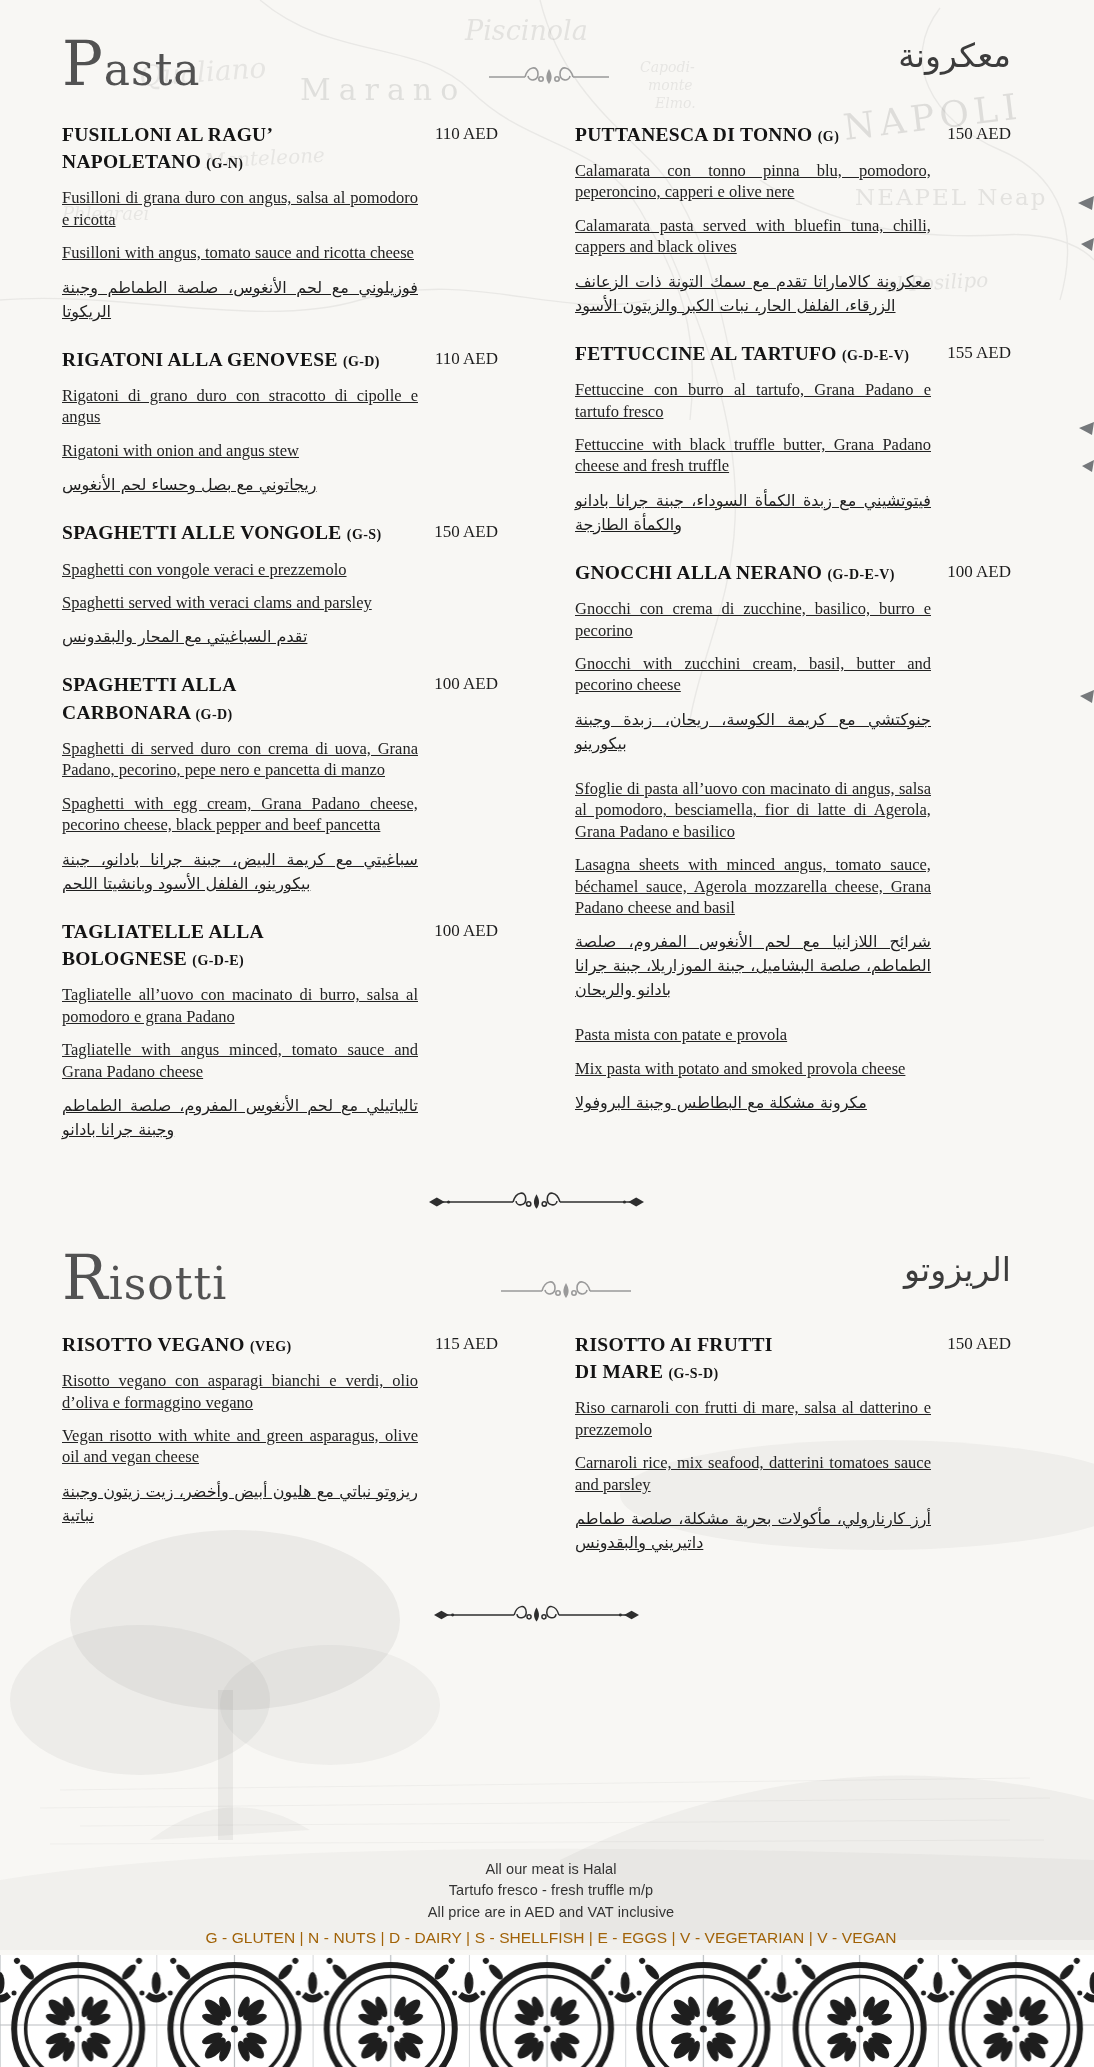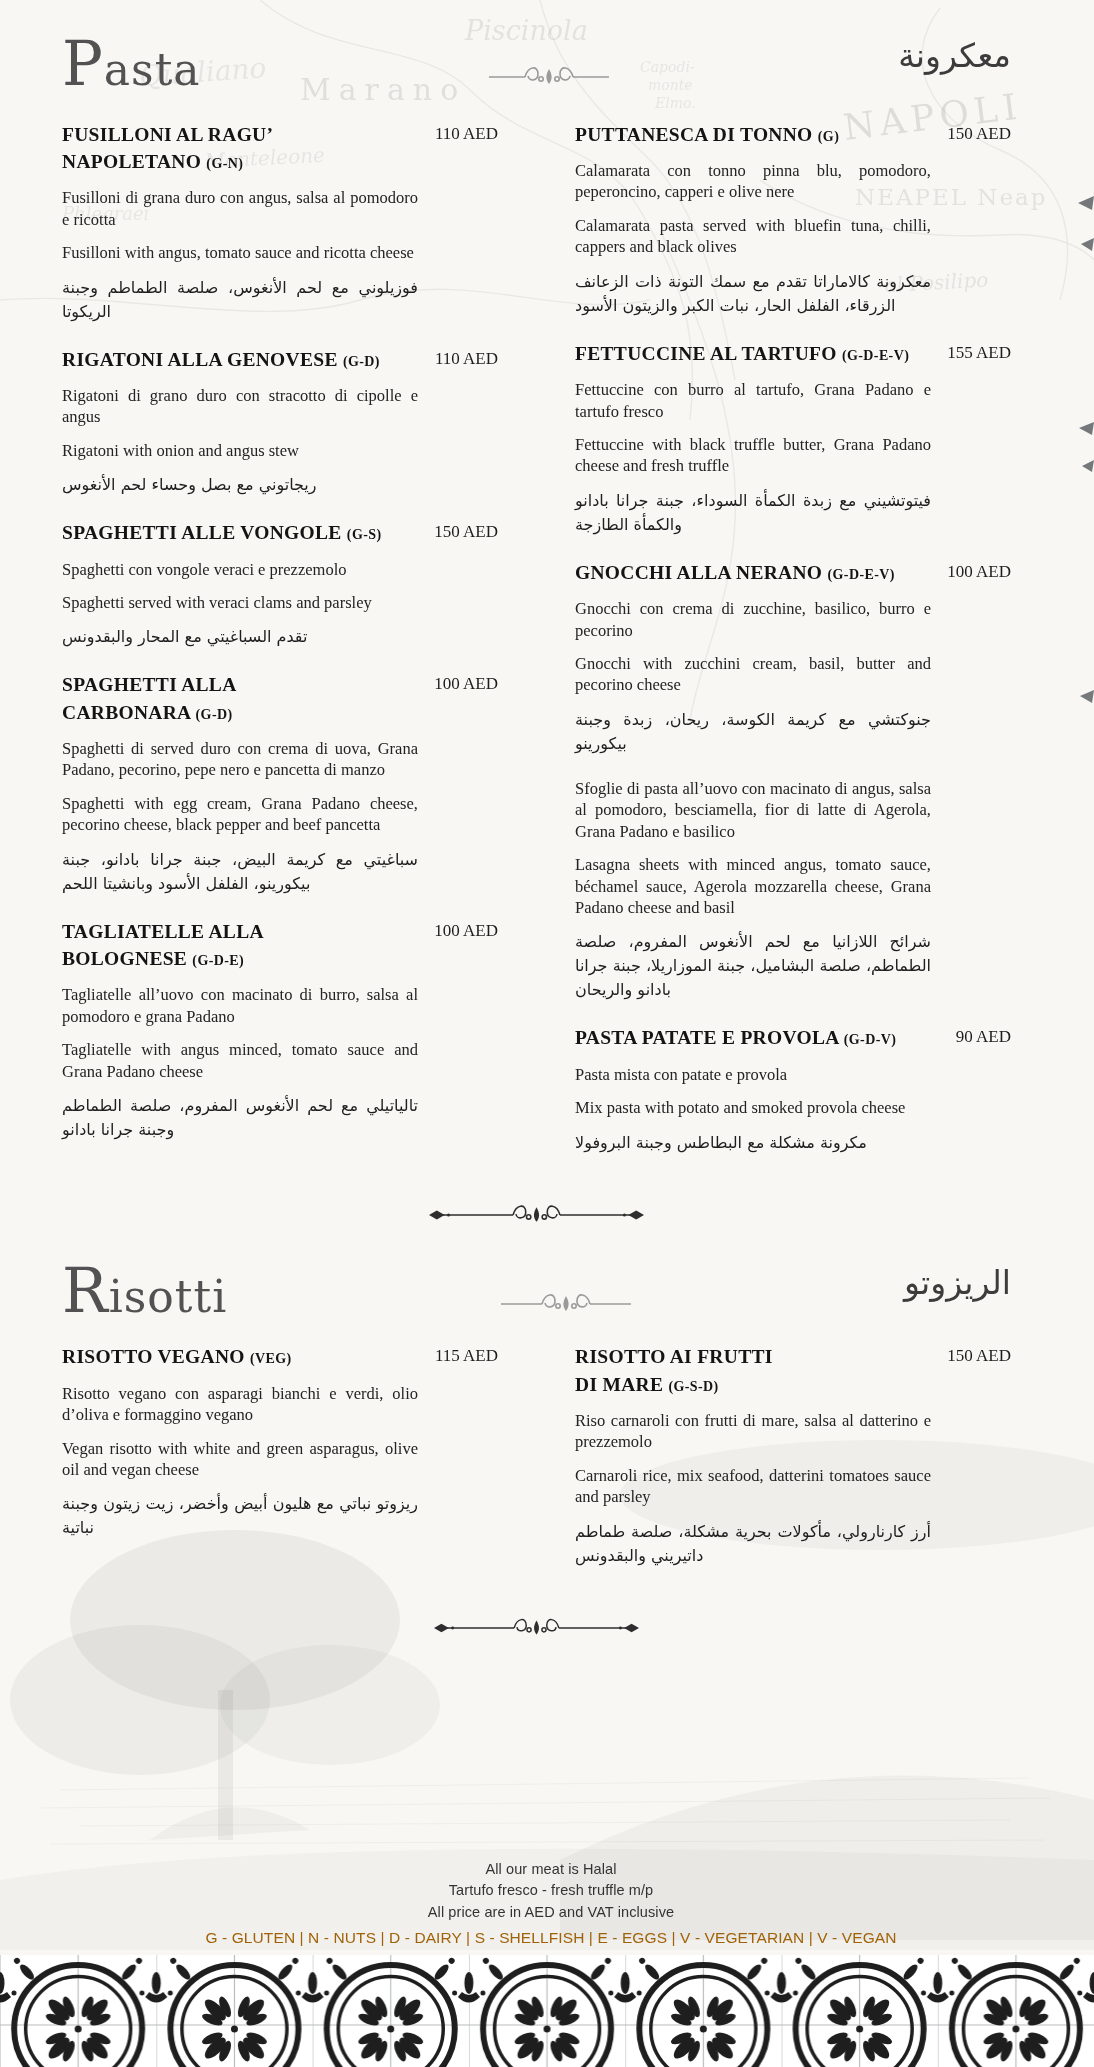--- a/index.html
+++ b/index.html
@@ -30,21 +30,21 @@
 
   
   .cols { display:flex; gap:77px; margin-top:26px; }
   .col { width:449px; }
   .menu-item { margin-bottom:22px; }
   .item-head { display:flex; justify-content:space-between; align-items:flex-start; margin-bottom:9px; }
   .item-name { margin:0; font-size:19.5px; font-weight:bold; letter-spacing:.3px; line-height:1.4; color:#141414; }
   .item-name .nm { white-space:pre-line; }
   .item-name .code { font-size:14px; letter-spacing:.4px; }
   .item-price { font-size:17px; color:#1d1d1d; white-space:nowrap; padding-top:3px; font-weight:500; }
-  .desc { margin:12px 0 9px; font-size:16.5px; line-height:1.3; text-align:justify; max-width:356px; color:#232323; }
+  .desc { margin:12px 0 9px; font-size:16.5px; line-height:1.3; text-align:justify; max-width:356px; color:#232323;text-decoration:underline; }
   .desc.ar { font-family:"DejaVu Sans", sans-serif; font-size:16px; line-height:1.5; color:#1e1e1e; }
   .desc:last-child { margin-bottom:0; }
 
   .risotti-block { margin-top:34px; }
   .risotti-block .cols { margin-top:22px; }
   .after-orn { margin-top:26px; }
 
   
   .footer {
     position:absolute; left:8px; right:0; bottom:118px; z-index:2;
@@ -224,24 +224,20 @@
     <p class="desc ar">جنوكتشي مع كريمة الكوسة، ريحان، زبدة وجبنة بيكورينو</p>
   </div>
 
   <div class="menu-item">
     <p class="desc it">Sfoglie di pasta all’uovo con macinato di angus, salsa al pomodoro, besciamella, fior di latte di Agerola, Grana Padano e basilico</p>
     <p class="desc en">Lasagna sheets with minced angus, tomato sauce, béchamel sauce, Agerola mozzarella cheese, Grana Padano cheese and basil</p>
     <p class="desc ar">شرائح اللازانيا مع لحم الأنغوس المفروم، صلصة الطماطم، صلصة البشاميل، جبنة الموزاريلا، جبنة جرانا بادانو والريحان</p>
   </div>
 
   <div class="menu-item">
-    <div class="item-head">
-      <h3 class="item-name"><span class="nm">PASTA PATATE E PROVOLA</span> <span class="code">(G-D-V)</span></h3>
-      <div class="item-price">90 AED</div>
-    </div>
     <p class="desc it">Pasta mista con patate e provola</p>
     <p class="desc en">Mix pasta with potato and smoked provola cheese</p>
     <p class="desc ar">مكرونة مشكلة مع البطاطس وجبنة البروفولا</p>
   </div>
 </div>
     </div>
 
     <div class="orn-wrap after-orn">
       <svg class="ornament" viewBox="0 0 220 24" width="215" height="24">
           <use href="#orn"></use>

